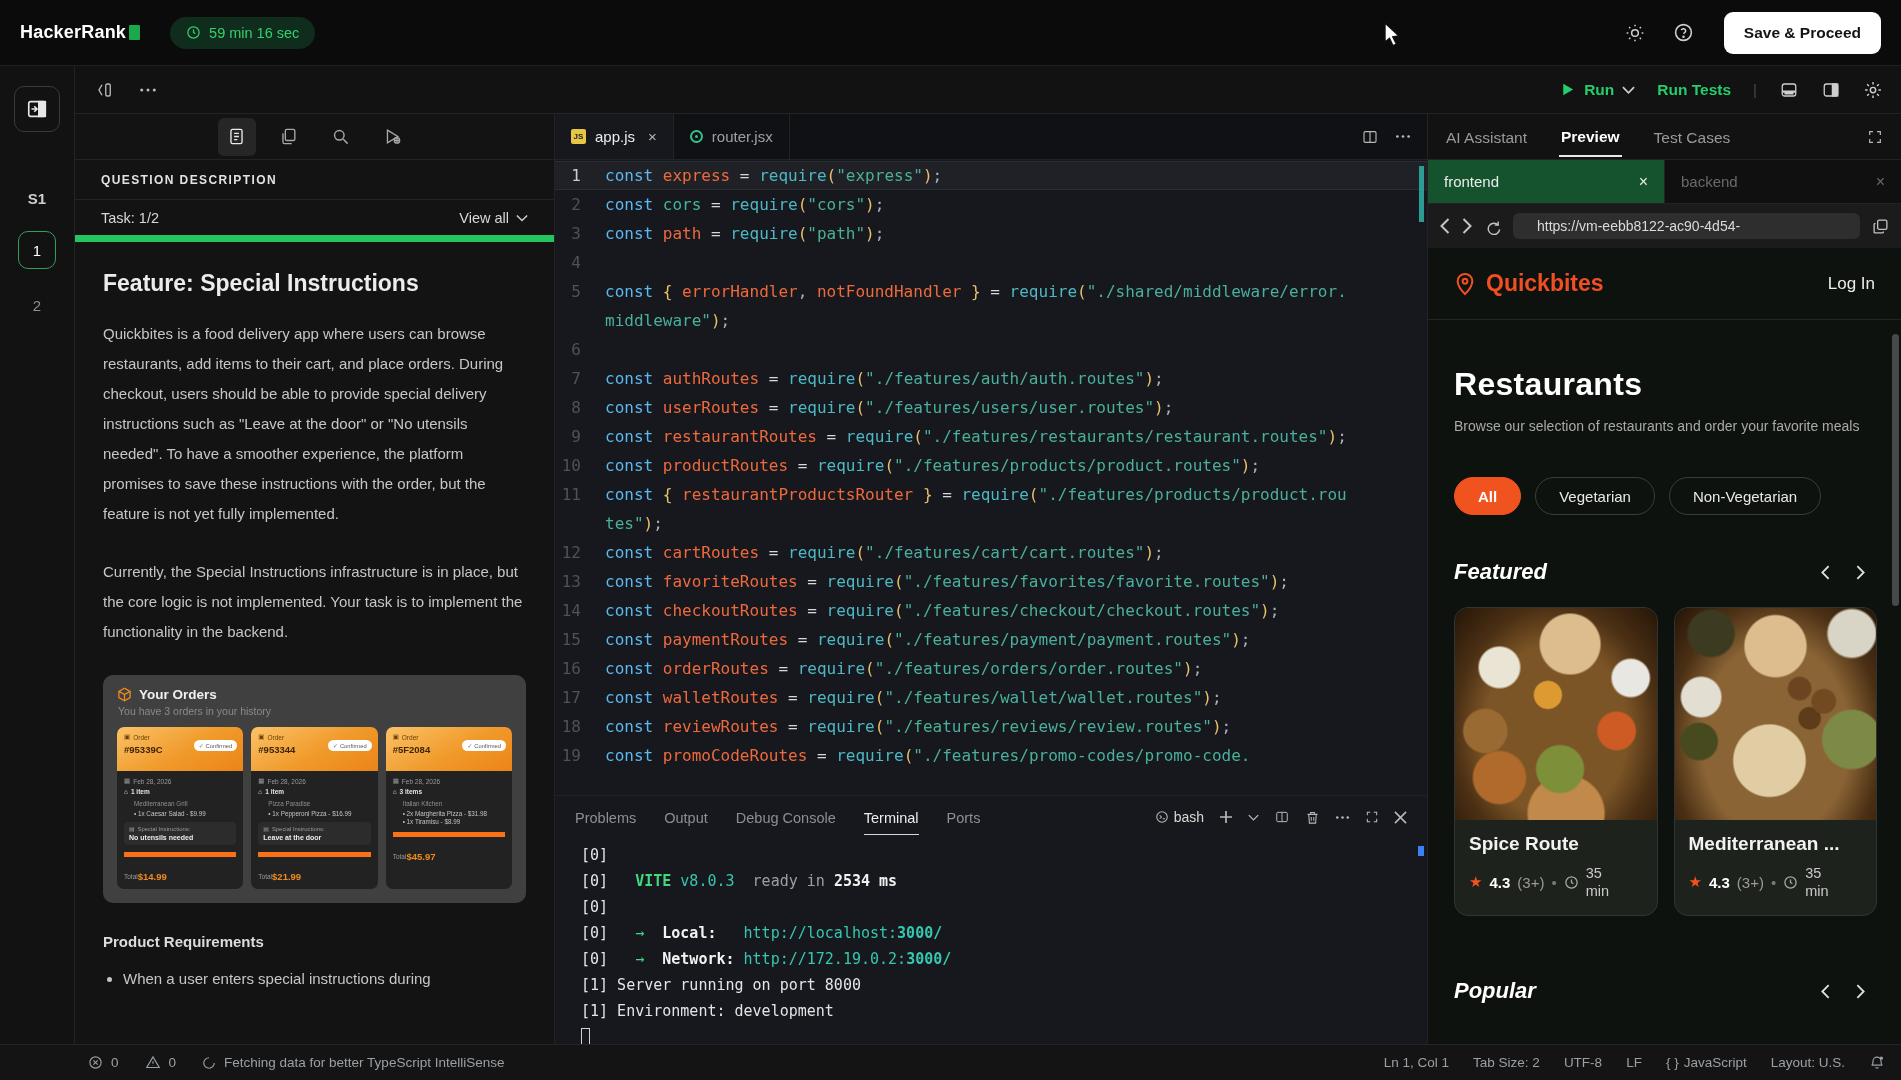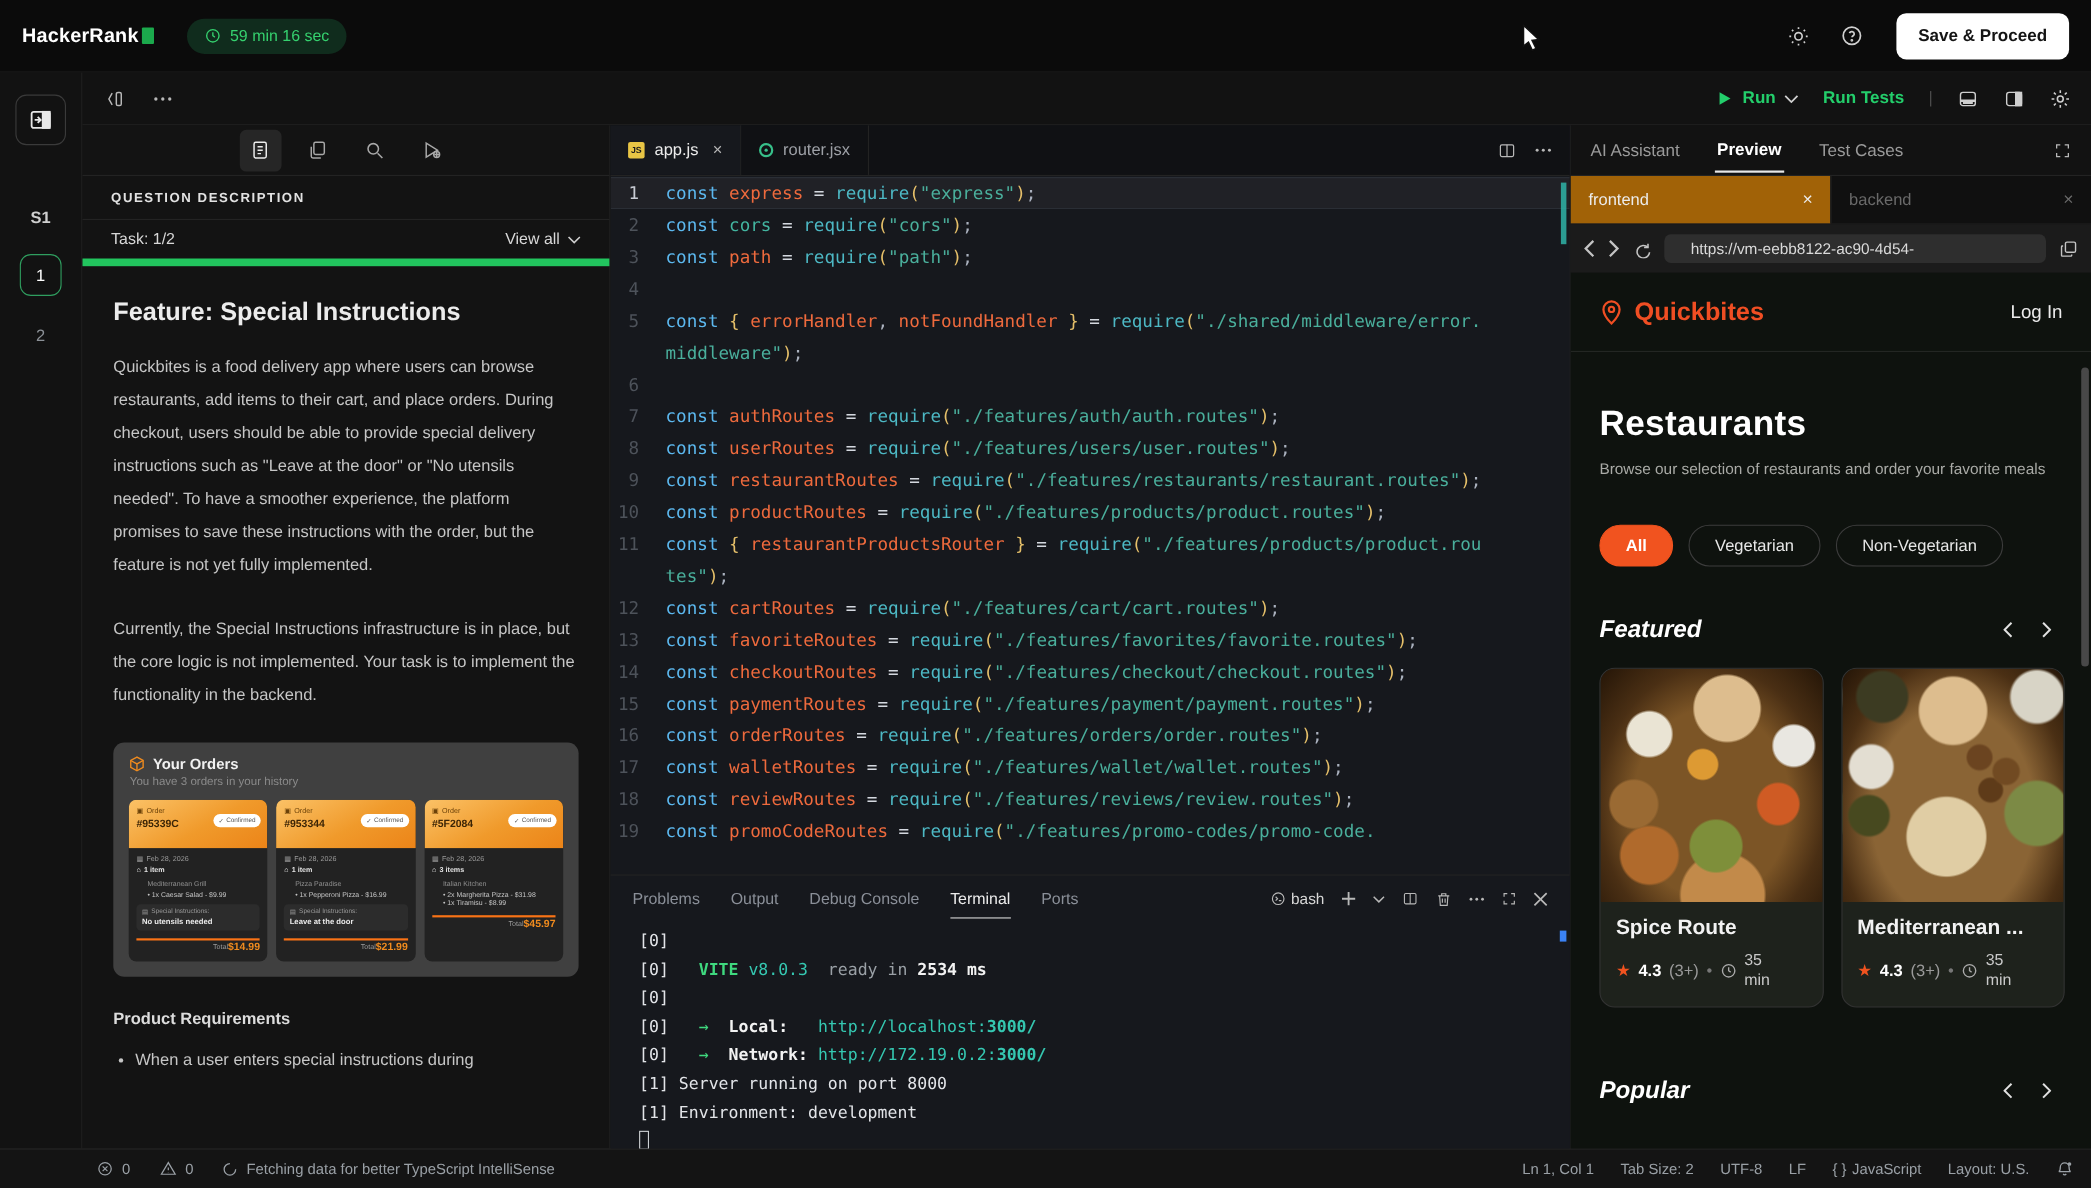--- a/index.html
+++ b/index.html
@@ -72,22 +72,22 @@
   .ocard-badge { position:absolute; right:6px; top:13px; background:#fff; border-radius:8px;
     font-size:5.8px; color:#555; padding:2.5px 5px; display:flex; align-items:center; gap:2px; }
   .ocard-body { flex:1; display:flex; flex-direction:column; padding:6px 7px 7px; }
   .orow { font-size:6.5px; color:#9a9a9a; display:flex; align-items:center; gap:3px; margin-bottom:3px; }
   .orow.count { color:#e2e2e2; font-weight:bold; }
   .orest { font-size:6.3px; color:#8f8f8f; margin:2px 0 1px 10px; }
   .oitem { font-size:6.3px; color:#c4c4c4; margin-left:10px; margin-top:1.5px; }
   .obox { margin-top:5px; background:#2c2c2c; border-radius:4px; padding:4px 5px; }
   .obox-label { font-size:5.9px; color:#9a9a9a; display:flex; gap:3px; align-items:center;}
   .obox-text { font-size:7px; font-weight:bold; color:#ececec; margin-top:2px; }
-  .ototal { margin-top:auto; padding-top:1px; border-top:2px solid #f97316; display:flex;
-    align-items:center; justify-content:flex-end; margin-top:7px; }
+  .ototal { margin-top:auto; padding-top:14px; border-top:5px solid #f97316; display:flex;
+    align-items:center; justify-content:flex-start; margin-top:7px; }
   .ototal-label { font-size:6.5px; color:#9a9a9a; }
   .ototal-val { font-size:9.5px; font-weight:800; color:#f08b1e; }
 
   .req-title { font-size:15px; font-weight:bold; color:#dcdcdc; margin-bottom:16px; }
   .req-list { padding-left:20px; }
   .req-list li { font-size:15px; color:#c6c6c6; line-height:26px; }
 
   
   .editor-col { width:873px; flex:none; display:flex; flex-direction:column; background:#16181d;
     border-right:1px solid #232323; min-width:0;}
@@ -129,21 +129,21 @@
   .term-scrollmark { position:absolute; right:3px; top:50px; width:6px; height:10px; background:#3b82f6; }
 
   
   .rpanel { flex:1; display:flex; flex-direction:column; background:#121212; min-width:0; }
   .rp-tabs { height:46px; flex:none; display:flex; align-items:center; gap:30px; padding:0 8px 0 16px; border-bottom:1px solid #232323;}
   .rp-tab { font-size:15.5px; color:#9a9a9a; background:none; border:none; cursor:pointer; padding:12px 2px 9px; font-family:inherit;}
   .rp-tab.active { color:#fff; font-weight:bold; border-bottom:2px solid #e8e8e8; }
   .rp-tabs .icon-btn { margin-left:auto; margin-right:10px; }
   .browser-tabs { height:44px; flex:none; display:flex; border-bottom:1px solid #232323; }
   .btab { flex:1; display:flex; align-items:center; padding:0 16px; font-size:15px; cursor:pointer; }
-  .btab.active { background:#a16207; color:#ececec; }
+  .btab.active { background:#14532d; color:#ececec; }
   .btab.inactive { background:#101010; color:#6a6a6a; border-left:1px solid #232323; }
   .btab .x { margin-left:auto; font-size:16px; color:inherit; }
   .nav-row { height:44px; flex:none; background:#1b1b1b; display:flex; align-items:center; gap:12px; padding:0 12px; }
   .url-pill { flex:1; height:26px; background:#2e2e2e; border-radius:6px; display:flex; align-items:center;
     padding:0 24px; font-size:14px; color:#dadada; white-space:nowrap; overflow:hidden; }
   .nav-ic { color:#c4c4c4; }
 
   .preview { flex:1; background:#0e120e; position:relative; overflow:hidden; display:flex; flex-direction:column;}
   .pv-header { height:72px; flex:none; display:flex; align-items:center; padding:0 26px; border-bottom:1px solid #232623;}
   .pv-brand { display:flex; align-items:center; gap:10px; font-size:23px; font-weight:800; color:#f04e23; }

